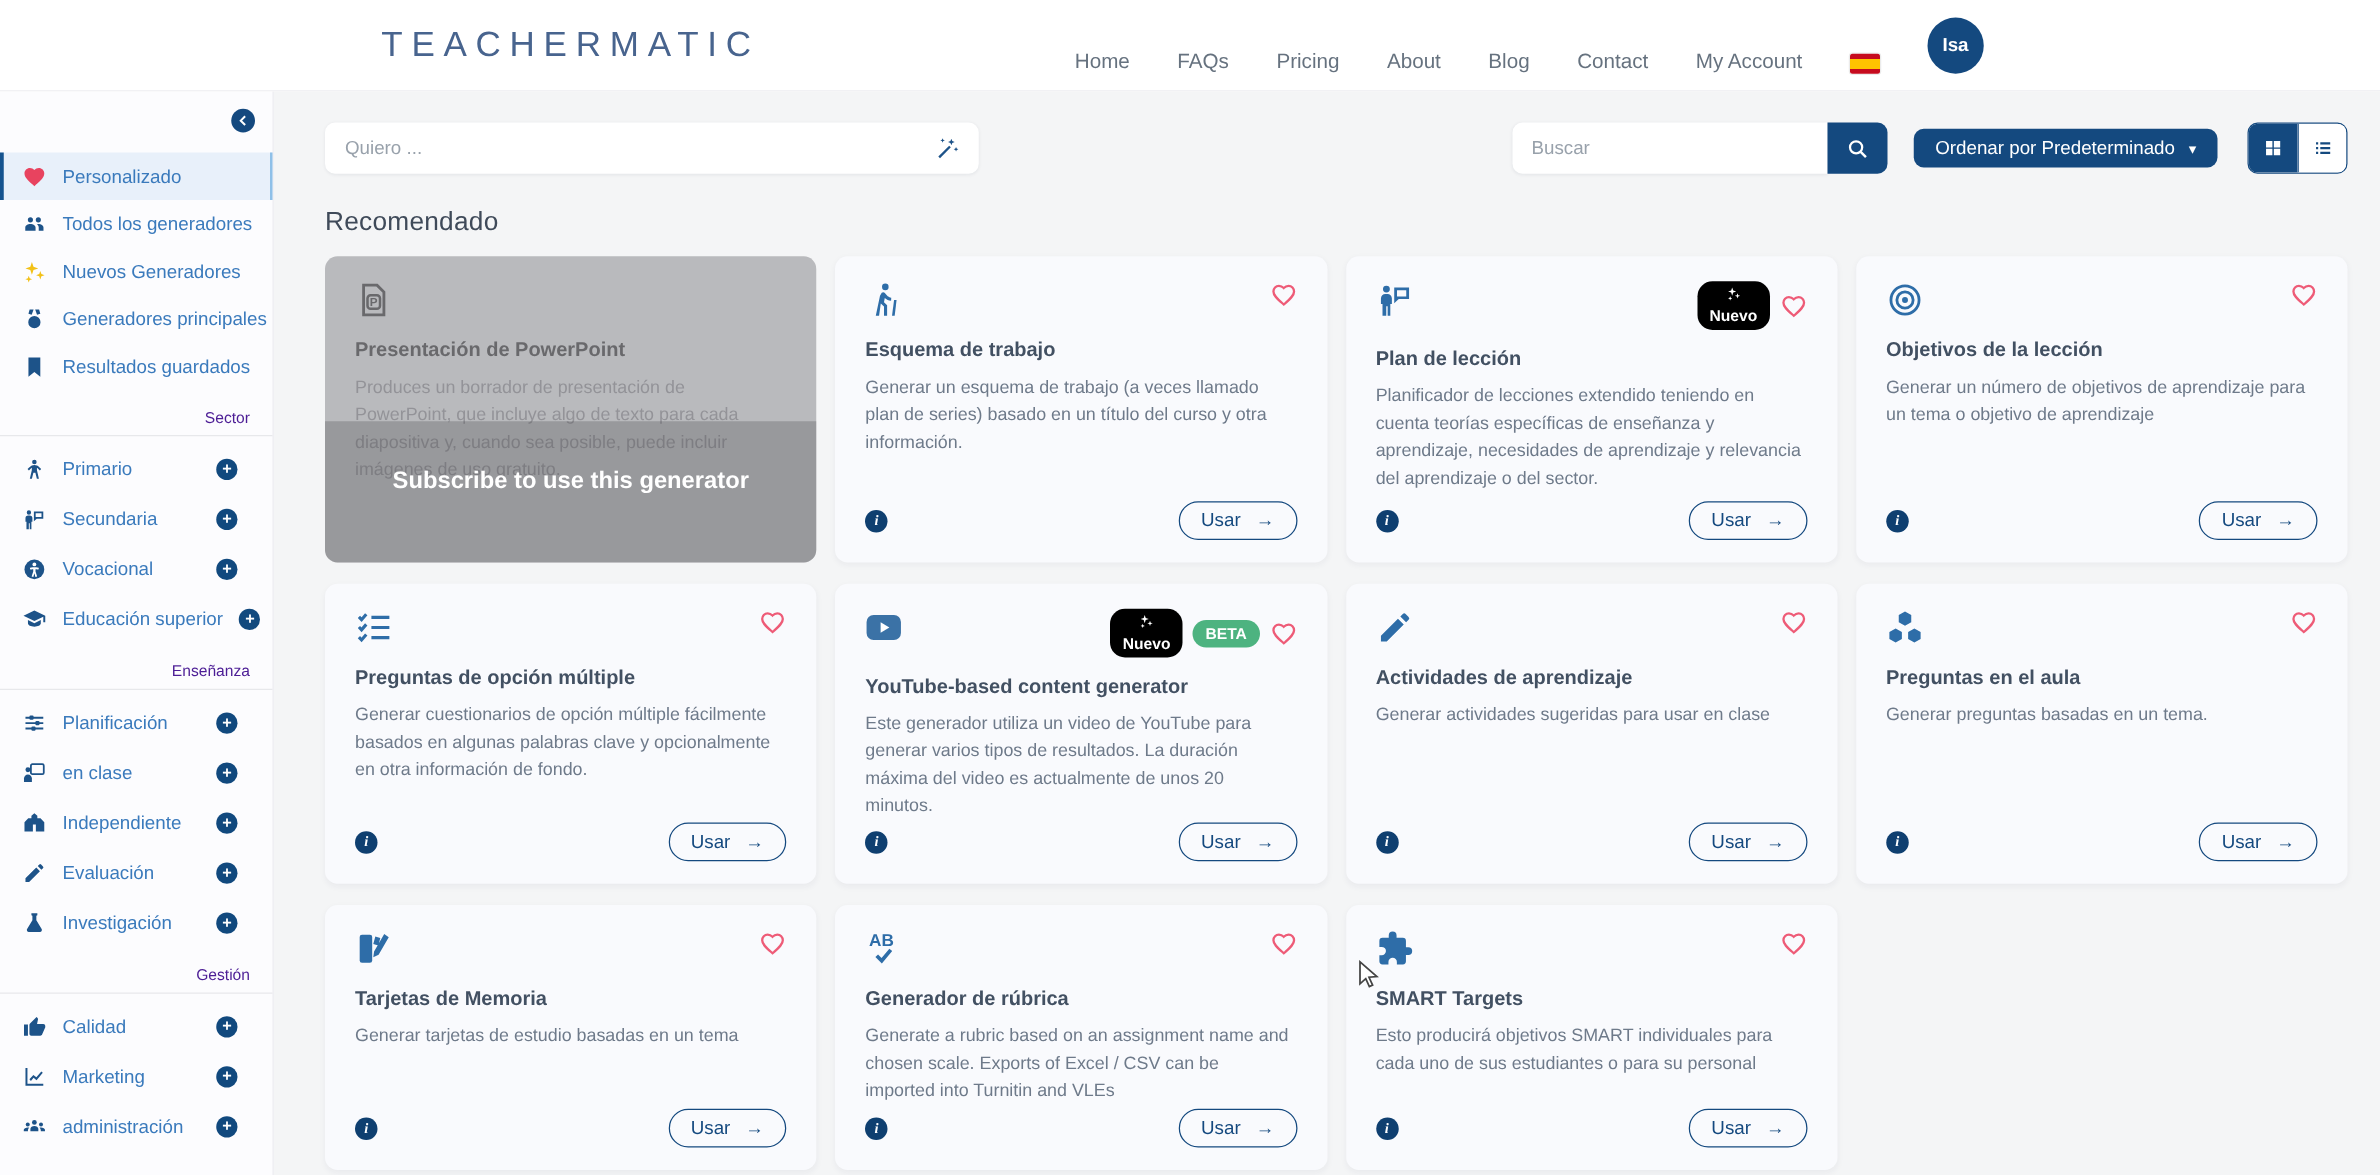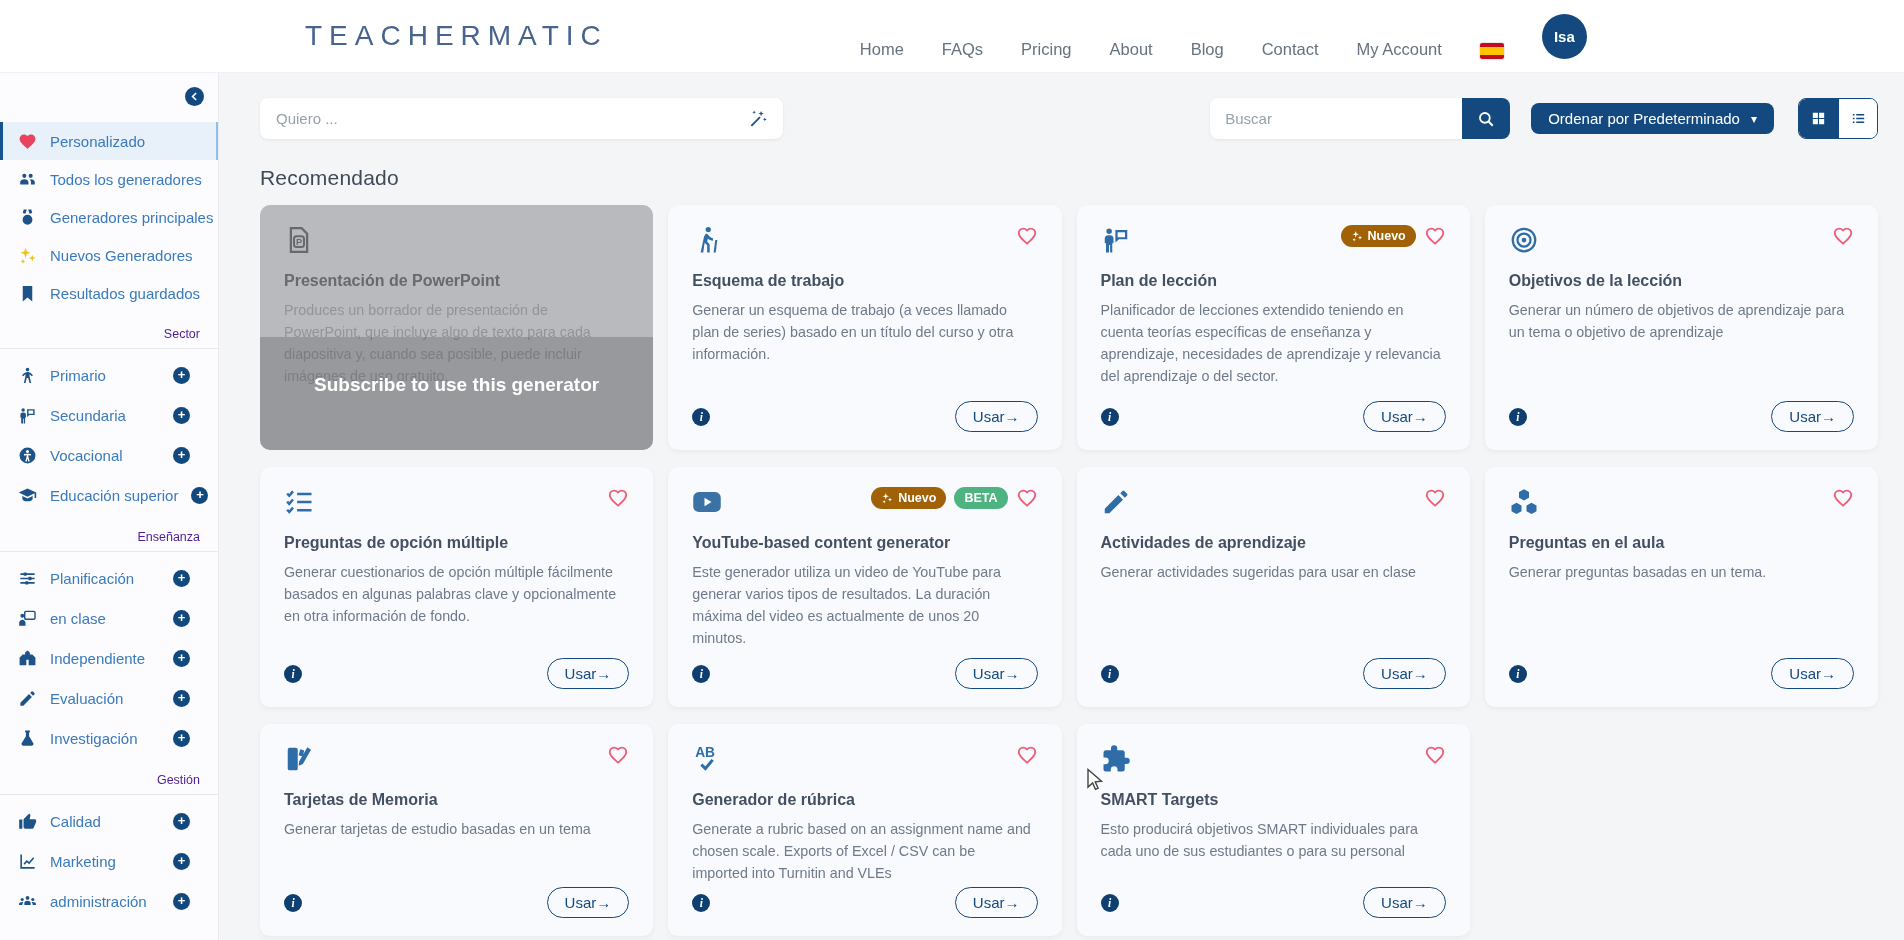--- a/index.html
+++ b/index.html
@@ -56,28 +56,28 @@
 
   
   .grid { display:grid; grid-template-columns:repeat(4,1fr); column-gap:15px; row-gap:17px; }
   .card { position:relative; background:#f9fafd; border-radius:10px; padding:20px 24px 18px; display:flex; flex-direction:column; box-shadow:0 2px 5px rgba(30,40,70,.05); }
   .r1 { height:245px; } .r2 { height:240px; } .r3 { height:212px; }
   .card-top { display:flex; align-items:flex-start; min-height:32px; }
   .cicon { width:30px; height:30px; color:#2e6da8; flex:none; }
   .badges { margin-left:auto; display:flex; align-items:center; gap:8px; }
   .badge { color:#fff; font-size:12.5px; font-weight:700; padding:4px 10px; border-radius:12px; display:flex; align-items:center; gap:5px; }
   .badge .bsp { width:12px; height:12px; color:#fff; }
-  .badge.new { background:#a16207; }
+  .badge.new { background:#000000;flex-direction:column; }
   .badge.beta { background:#4db380;text-align:right; }
   .heart { width:22px; height:22px; color:#ee5b77; cursor:pointer; }
   .ctitle { margin-top:15px; font-size:16px; font-weight:600; color:#425062; }
   .cdesc { margin-top:9px; font-size:14.3px; line-height:1.55; color:#6e7a8a; padding-right:4px; }
   .cfoot { margin-top:auto; display:flex; align-items:center; }
   .info { width:18px; height:18px; border-radius:50%; background:#0f3f70; color:#fff; font-size:11.5px; font-weight:700; font-style:italic; display:flex; align-items:center; justify-content:center; border:none; cursor:pointer; font-family:"Liberation Serif","DejaVu Serif",serif; }
-  .use-btn { margin-left:auto; display:flex; align-items:center; background:transparent; border:1.6px solid #14497f; color:#14497f; border-radius:999px; padding:6px 17px; font-size:15px; font-family:inherit; cursor:pointer; }
+  .use-btn { margin-left:auto; display:flex; align-items:center; gap:12px; background:transparent; border:1.6px solid #14497f; color:#14497f; border-radius:999px; padding:6px 17px; font-size:15px; font-family:inherit; cursor:pointer; }
   .use-arrow { font-size:15px; }
 
   
   .card.locked { background:#b9babd; box-shadow:none; }
   .card.locked .cicon, .card.locked .ctitle { color:#69696c; }
   .card.locked .cdesc { color:#939398; }
   .locked-overlay { position:absolute; left:0; right:0; bottom:0; height:46%; background:rgba(75,75,78,.30); border-radius:0 0 10px 10px; display:flex; justify-content:center; align-items:center; }
   .locked-overlay span { color:#fff; font-weight:700; font-size:19px; margin-top:-18px; }
 
   
@@ -243,30 +243,30 @@
         </svg>
       <span class="lbl">Personalizado</span>
     </div>
     <div class="sideitem">
       <svg class="si">
           <use href="#i-users"></use>
         </svg>
       <span class="lbl">Todos los generadores</span>
     </div>
     <div class="sideitem">
-      <svg class="si">
-          <use href="#i-medal"></use>
-        </svg>
-      <span class="lbl">Generadores principales</span>
-    </div>
-    <div class="sideitem">
       <svg class="si yellow">
           <use href="#i-sparkles"></use>
         </svg>
       <span class="lbl">Nuevos Generadores</span>
+    </div>
+    <div class="sideitem">
+      <svg class="si">
+          <use href="#i-medal"></use>
+        </svg>
+      <span class="lbl">Generadores principales</span>
     </div>
     <div class="sideitem">
       <svg class="si">
           <use href="#i-bookmark"></use>
         </svg>
       <span class="lbl">Resultados guardados</span>
     </div>
 
     <div class="sec-label">Sector</div>
     <div class="sideitem cat">

